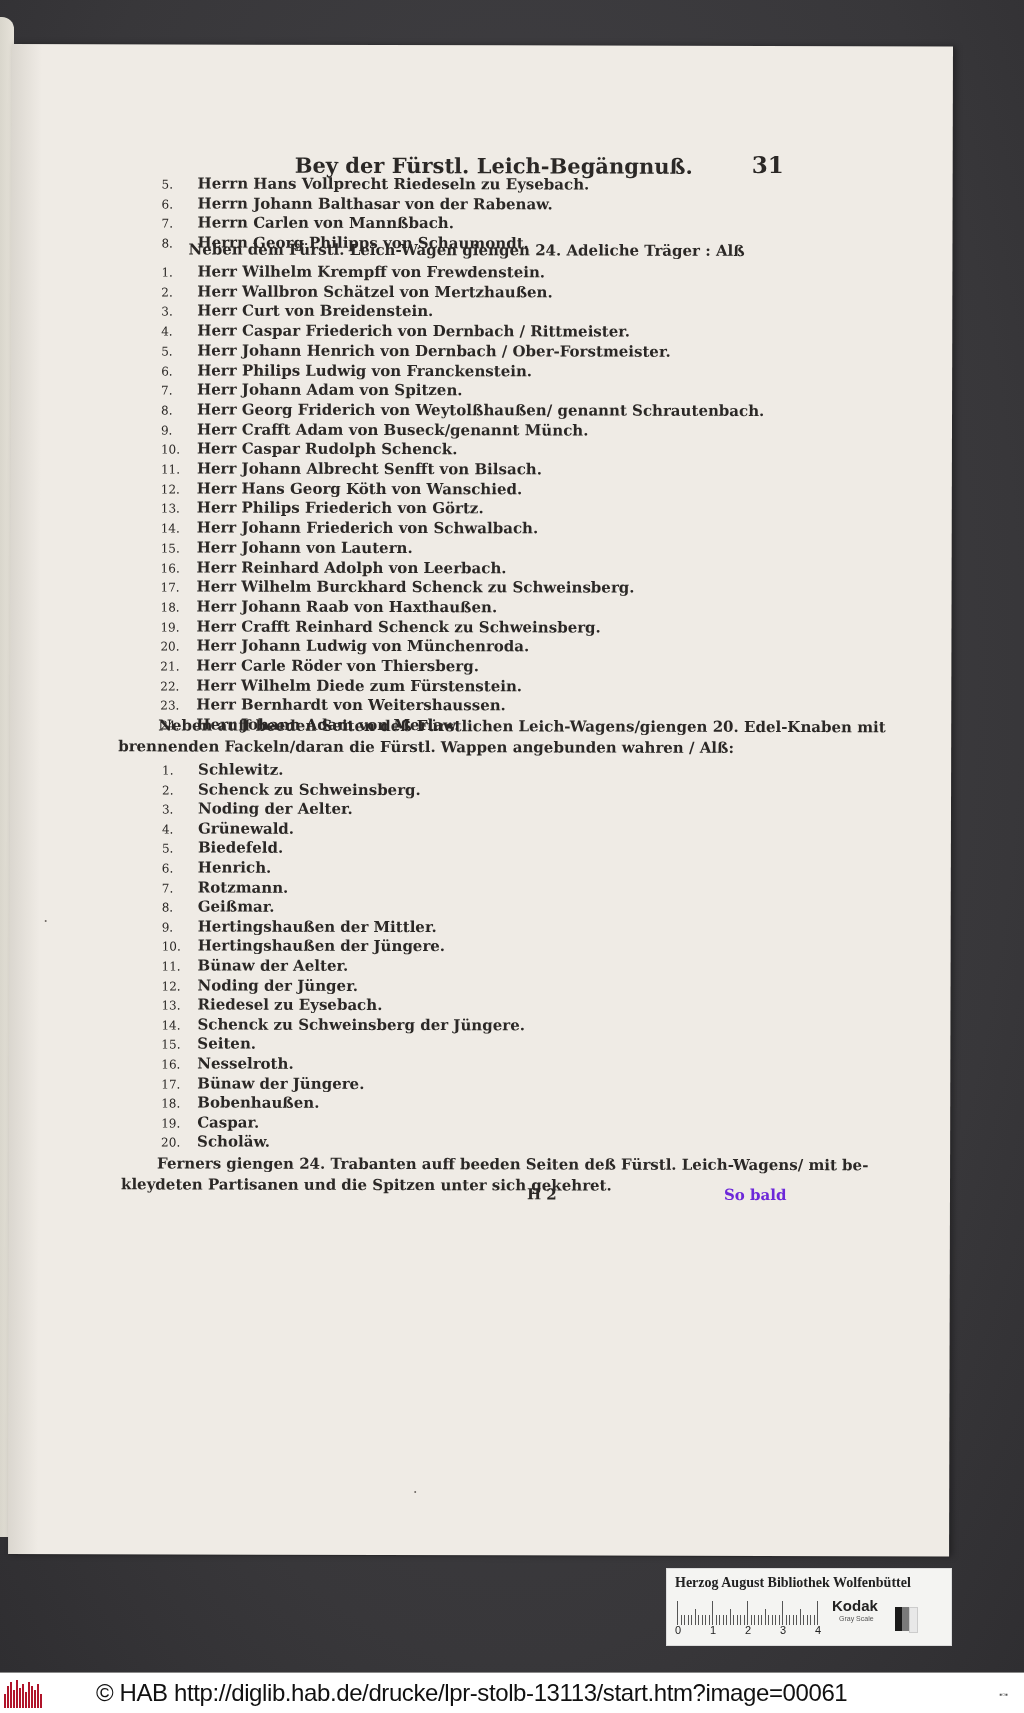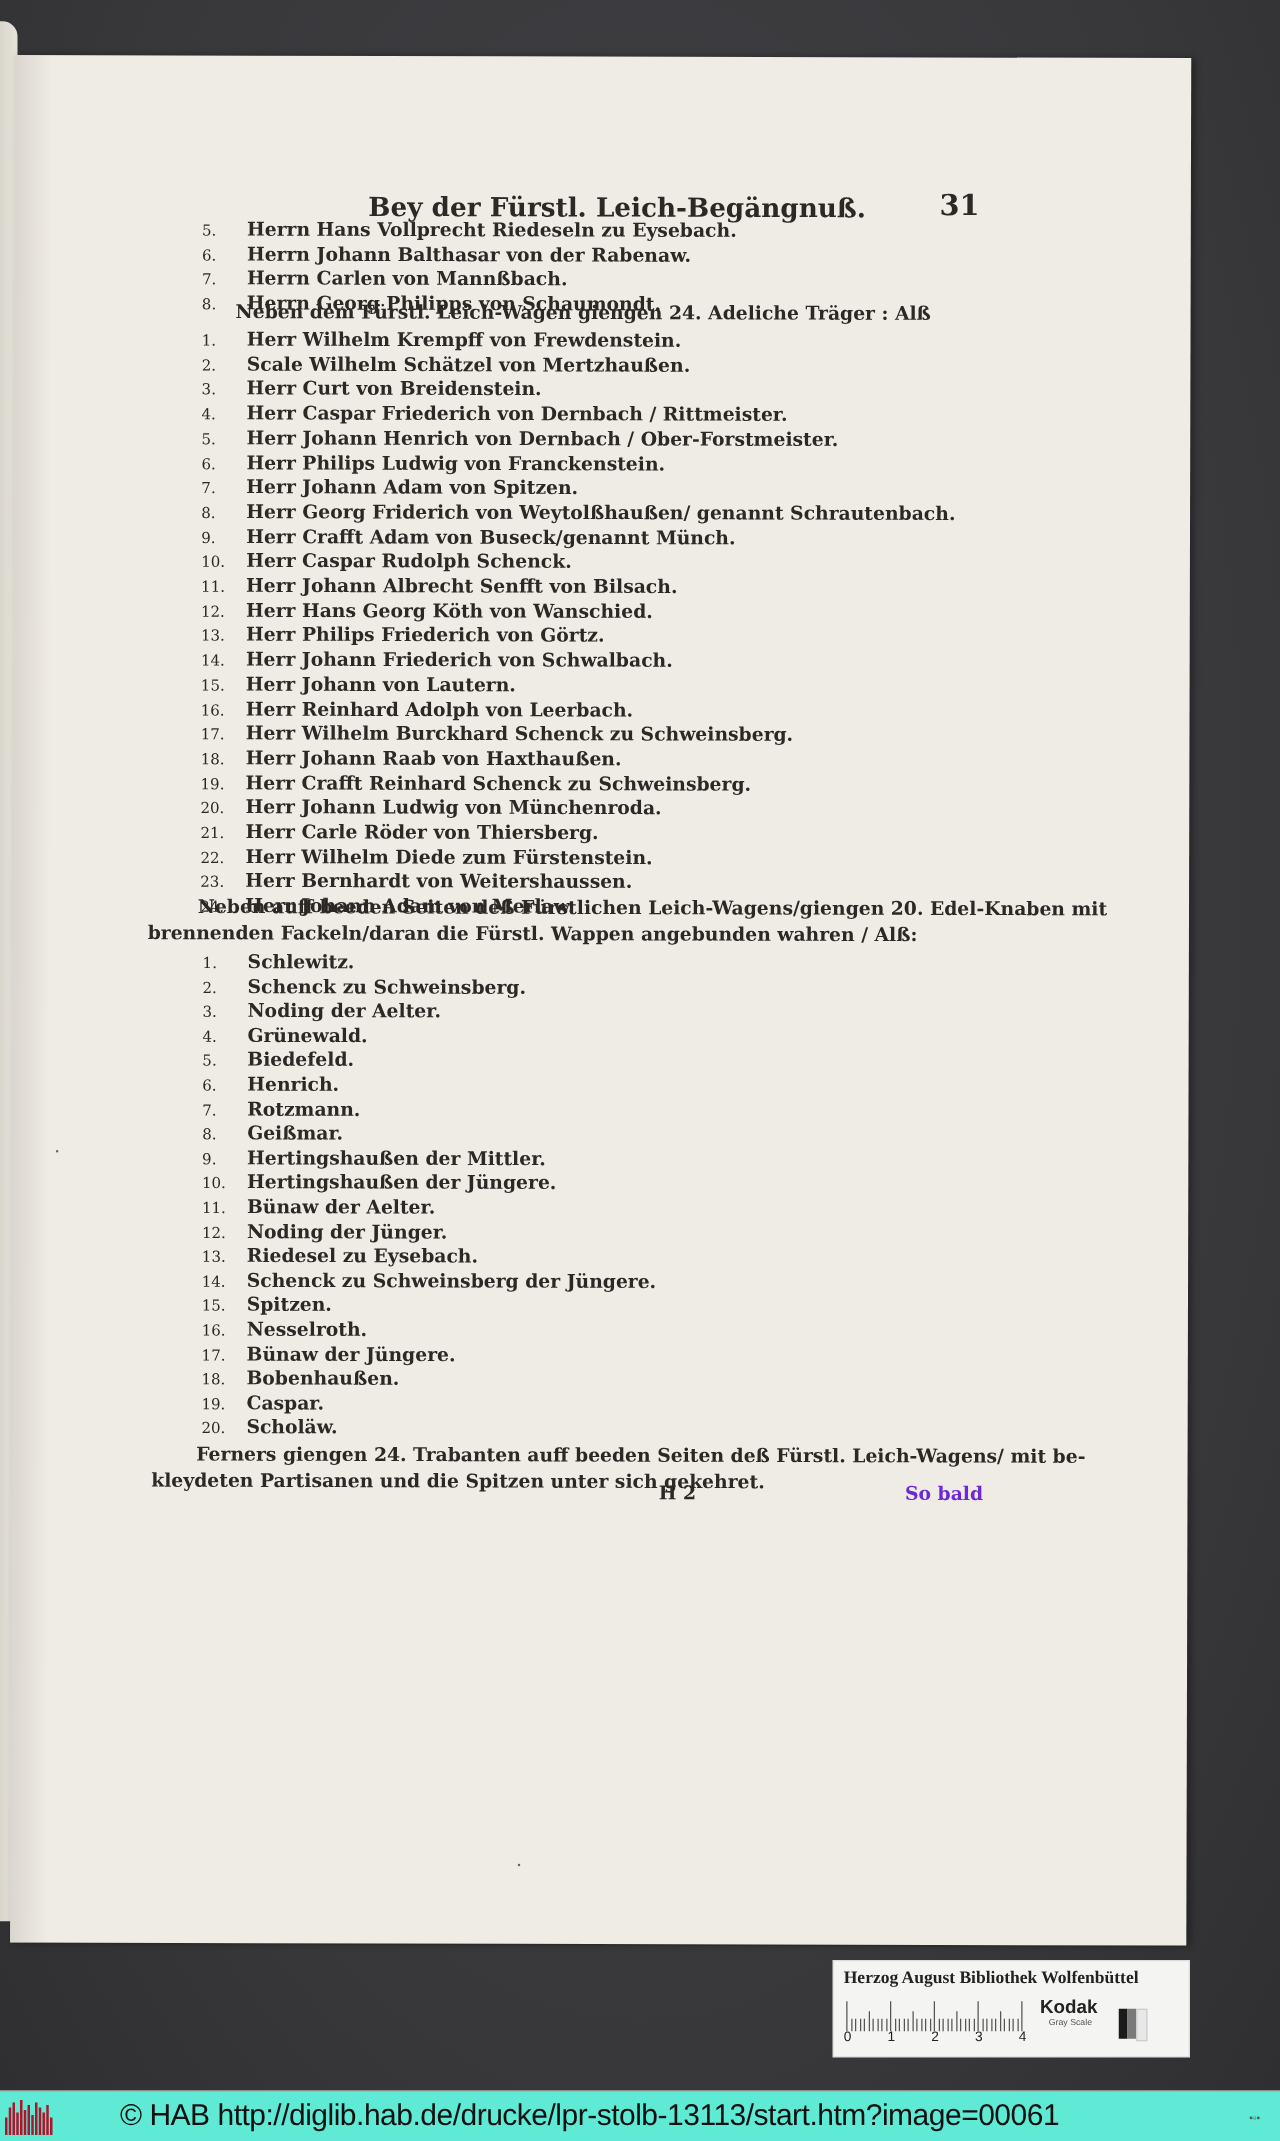--- a/index.html
+++ b/index.html
@@ -61,21 +61,21 @@
   .ruler-scale { position:absolute; left:10px; top:30px; width:150px; height:26px; }
   .ruler-scale .tick { position:absolute; bottom:0; width:1px; background:#555; }
   .ruler-nums { position:absolute; left:8px; top:55px; width:160px; height:14px; }
   .ruler-nums span { position:absolute; font-size:11px; font-family:"Liberation Sans", sans-serif; color:#222; }
   .kodak-brand { position:absolute; left:165px; top:28px; font-size:15px; font-weight:bold; font-family:"Liberation Sans", sans-serif; color:#222; }
   .kodak-sub { position:absolute; left:172px; top:46px; font-size:7px; font-family:"Liberation Sans", sans-serif; color:#555; }
   .gray-patch { position:absolute; top:38px; width:7px; height:24px; }
 
   .footer {
     position:absolute; left:0; top:1672px; width:1024px; height:41px;
-    background:#5eead4; border-top:1px solid #8a8a8a;
+    background:#ffffff; border-top:1px solid #8a8a8a;
   }
   .footer-logo { position:absolute; left:4px; top:7px; width:40px; height:28px; }
   .footer-logo i { position:absolute; bottom:0; width:2px; background:#b0142a; }
   .footer-text {
     position:absolute; left:96px; top:6px; font-size:24px;
     font-family:"Liberation Sans", sans-serif; color:#111; white-space:nowrap;
     letter-spacing:-0.4px;
   }
   .footer-corner { position:absolute; right:16px; top:17px; font-size:8px; color:#555; font-family:"Liberation Sans", sans-serif; }
 </style>
@@ -110,21 +110,21 @@
 
   <div class="para" style="left:177px;top:196px;">Neben dem Fürstl. Leich-Wagen giengen 24. Adeliche Träger : Alß</div>
 
   <div id="list-b">
       <div class="row" style="left: 150px; top: 218px;">
         <span class="num">1.</span>
         <span class="name">Herr Wilhelm Krempff von Frewdenstein.</span>
       </div>
       <div class="row" style="left: 150px; top: 237.7px;">
         <span class="num">2.</span>
-        <span class="name">Scale Wilhelm Schätzel von Mertzhaußen.</span>
+        <span class="name">Herr Wallbron Schätzel von Mertzhaußen.</span>
       </div>
       <div class="row" style="left: 150px; top: 257.4px;">
         <span class="num">3.</span>
         <span class="name">Herr Curt von Breidenstein.</span>
       </div>
       <div class="row" style="left: 150px; top: 277.1px;">
         <span class="num">4.</span>
         <span class="name">Herr Caspar Friederich von Dernbach / Rittmeister.</span>
       </div>
       <div class="row" style="left: 150px; top: 296.8px;">
@@ -264,21 +264,21 @@
       <div class="row" style="left: 152px; top: 951.2px;">
         <span class="num">13.</span>
         <span class="name">Riedesel zu Eysebach.</span>
       </div>
       <div class="row" style="left: 152px; top: 970.8px;">
         <span class="num">14.</span>
         <span class="name">Schenck zu Schweinsberg der Jüngere.</span>
       </div>
       <div class="row" style="left: 152px; top: 990.4px;">
         <span class="num">15.</span>
-        <span class="name">Spitzen.</span>
+        <span class="name">Seiten.</span>
       </div>
       <div class="row" style="left: 152px; top: 1010px;">
         <span class="num">16.</span>
         <span class="name">Nesselroth.</span>
       </div>
       <div class="row" style="left: 152px; top: 1029.6px;">
         <span class="num">17.</span>
         <span class="name">Bünaw der Jüngere.</span>
       </div>
       <div class="row" style="left: 152px; top: 1049.2px;">

